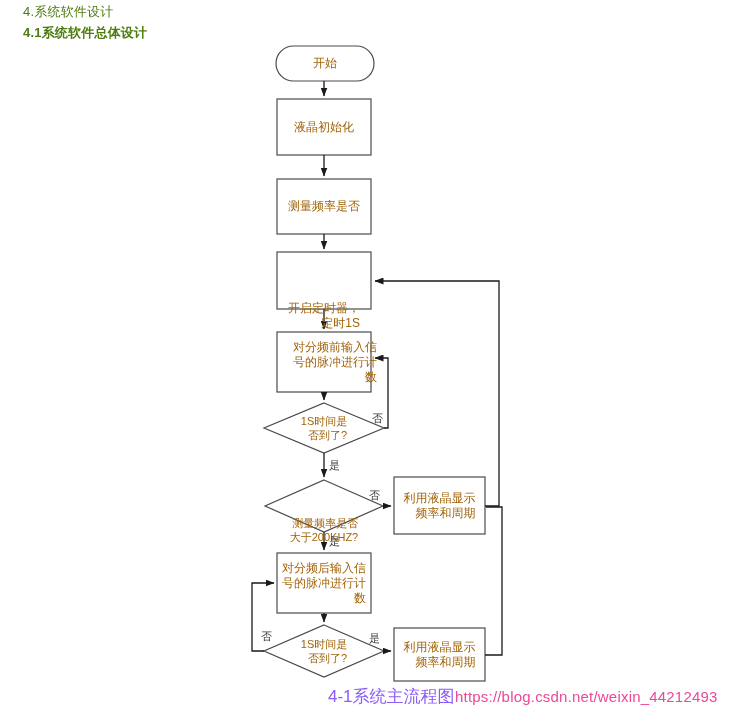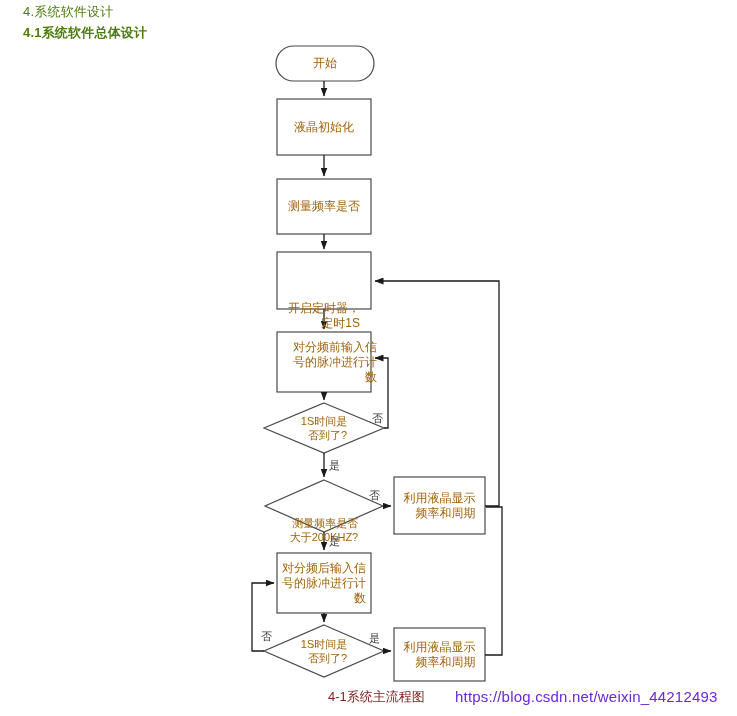--- a/index.html
+++ b/index.html
@@ -47,31 +47,31 @@
   }
   .edge-label {
     position: absolute;
     font-size: 11px;
     line-height: 12px;
     color: #3a3a3a;
     white-space: nowrap;
   }
   .caption {
     position: absolute;
-    font-size: 13px;
+    font-size: 17px;
     line-height: 16px;
-    color: #7f1d1d;
+    color: #8b5cf6;
     white-space: nowrap;
     text-align: right;
   }
   .watermark {
     position: absolute;
     font-size: 15px;
     line-height: 18px;
-    color: #6d28d9;
+    color: #ec4899;
     white-space: nowrap;
     letter-spacing: 0.2px;
   }
 </style>
 </head>
 <body>
 
 <div class="heading" id="heading-1">4.系统软件设计</div>
 <div class="heading" id="heading-2">4.1系统软件总体设计</div>
 

